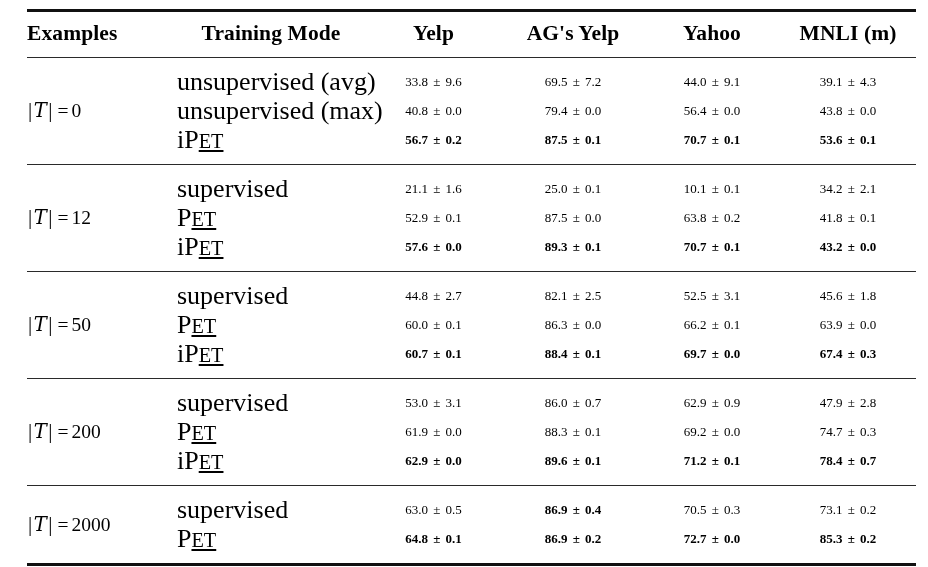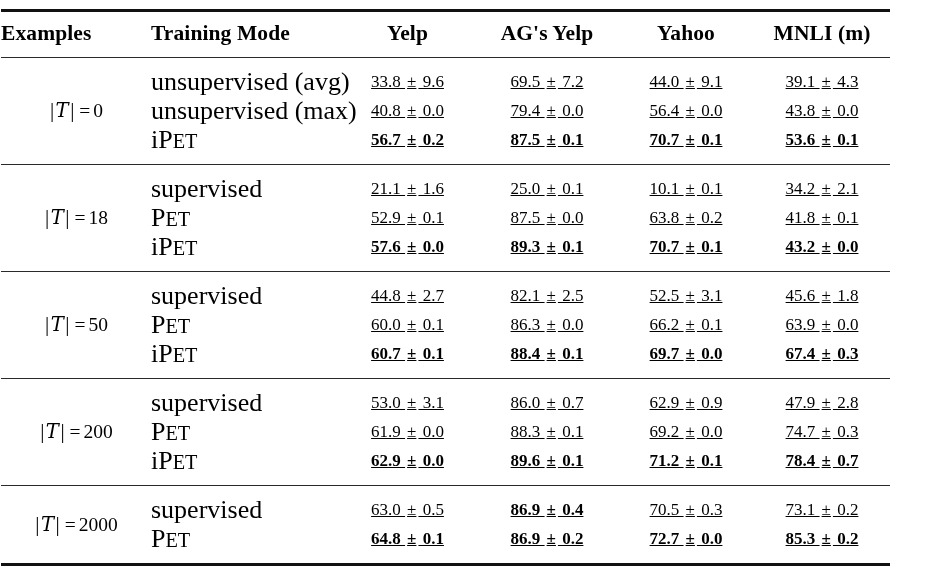--- a/index.html
+++ b/index.html
@@ -18,21 +18,21 @@
   #sheet {
     position: relative;
     width: 928px;
     height: 567px;
     box-sizing: border-box;
     padding: 0;
   }
 
   
   #table-wrap {
-    margin: 9px 28px 0 1px;
+    margin: 9px 28px 0 27px;
   }
   table.paper-table {
     width: 889px;
     border-collapse: collapse;
     table-layout: fixed;
   }
   table.paper-table td,
   table.paper-table th {
     padding: 0;
     vertical-align: middle;
@@ -60,47 +60,46 @@
   }
 
   
   tr.head-row th {
     font-weight: bold;
     font-size: 21.5px;
     padding: 9px 0 11px 0;
     letter-spacing: 0.1px;
   }
   th.c-examples { text-align: left; width: 150px; padding-left: 8px; }
-  th.c-mode     { text-align: left; width: 188px; padding-left: 6px; }
+  th.c-mode     { text-align: center; width: 188px; padding-left: 6px; }
   th.c-num      { text-align: center; width: 137px; }
 
   
   tr.gap-row td { height: 9px; font-size: 0; line-height: 0; }
   tr.gap-row-bottom td { height: 10px; font-size: 0; line-height: 0; }
 
   
   td.examples-cell {
-    text-align: center;
+    text-align: left;
     padding-left: 8px;
     font-size: 20px;
     white-space: nowrap;
   }
   td.mode-cell {
     text-align: left;
     padding-left: 6px;
     font-size: 26px;
     line-height: 1.0;
     white-space: nowrap;
   }
   td.num-cell {
     text-align: center;
-    font-size: 17px;
+    font-size: 13px;
     line-height: 1.0;
     white-space: nowrap;
-    text-decoration: underline;
   }
   tr.data-row td { height: 29px; }
 
   td.num-cell.bold,
   td.mode-cell.bold { font-weight: bold; }
 
   
   .mathbar {
     font-family: "Liberation Serif", "DejaVu Serif", serif;
     font-size: 21px;
@@ -115,21 +114,21 @@
   .math-eq {
     font-family: "Liberation Serif", "DejaVu Serif", serif;
     font-size: 19.5px;
     padding: 0 3px 0 4px;
   }
   .math-num {
     font-family: "Liberation Serif", "DejaVu Serif", serif;
     font-size: 19.5px;
   }
   .sc-p { font-size: 1em; }
-  .sc-et { font-size: 0.78em; }
+  .sc-et { font-size: 0.78em; text-decoration: underline; }
 
   .pm { padding: 0 2px; }
 </style>
 </head>
 <body>
 
 <div id="sheet">
 
   <div id="table-wrap">
     <table class="paper-table">
@@ -184,21 +183,21 @@
           <tr class="gap-row-bottom">
             <td colspan="6"></td>
           </tr>
           <tr class="rule-mid">
             <td colspan="6"></td>
           </tr>
           <tr class="gap-row">
             <td colspan="6"></td>
           </tr>
           <tr class="data-row">
-            <td class="examples-cell" rowspan="3"><span class="mathbar">|</span><span class="scriptT">T</span><span class="mathbar">|</span><span class="math-eq">=</span><span class="math-num">18</span></td>
+            <td class="examples-cell" rowspan="3"><span class="mathbar">|</span><span class="scriptT">T</span><span class="mathbar">|</span><span class="math-eq">=</span><span class="math-num">12</span></td>
             <td class="mode-cell">supervised</td>
             <td class="num-cell">21.1 <span class="pm">±</span> 1.6</td>
             <td class="num-cell">25.0 <span class="pm">±</span> 0.1</td>
             <td class="num-cell">10.1 <span class="pm">±</span> 0.1</td>
             <td class="num-cell">34.2 <span class="pm">±</span> 2.1</td>
           </tr>
           <tr class="data-row">
             <td class="mode-cell"><span class="sc-p">P</span><span class="sc-et">ET</span></td>
             <td class="num-cell">52.9 <span class="pm">±</span> 0.1</td>
             <td class="num-cell">87.5 <span class="pm">±</span> 0.0</td>

